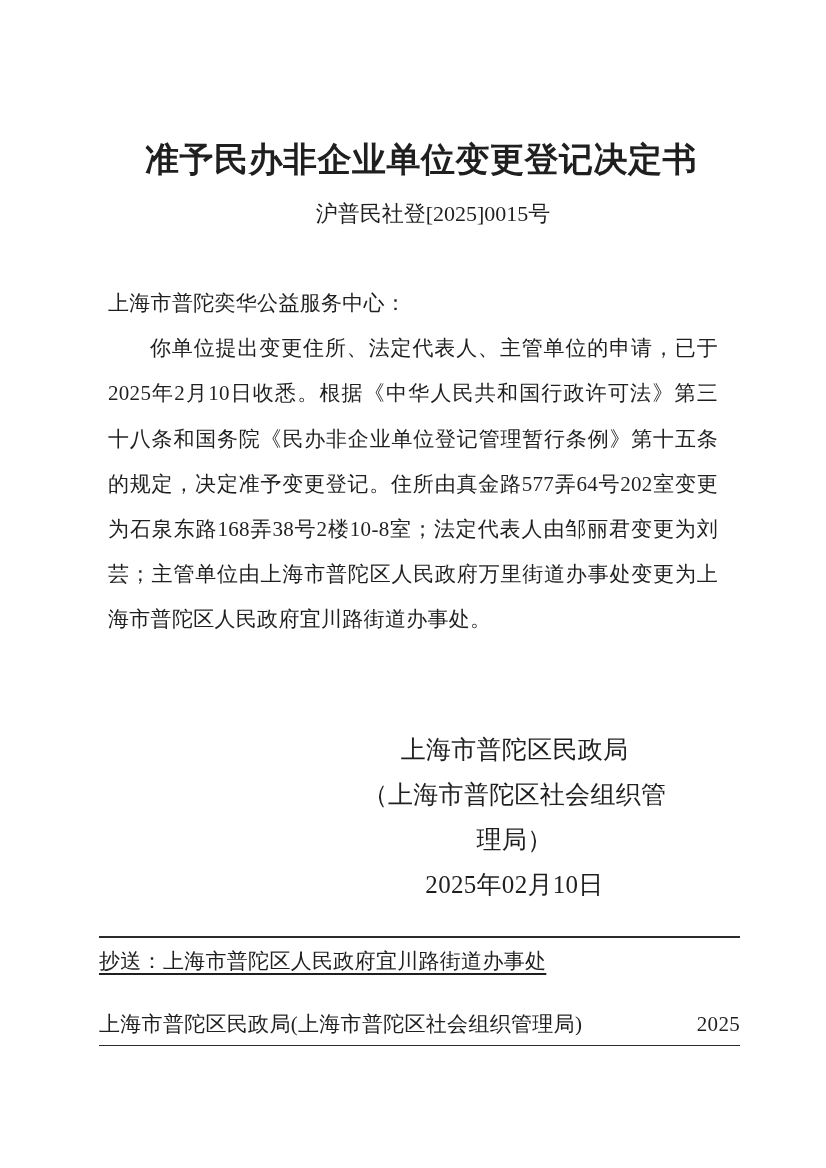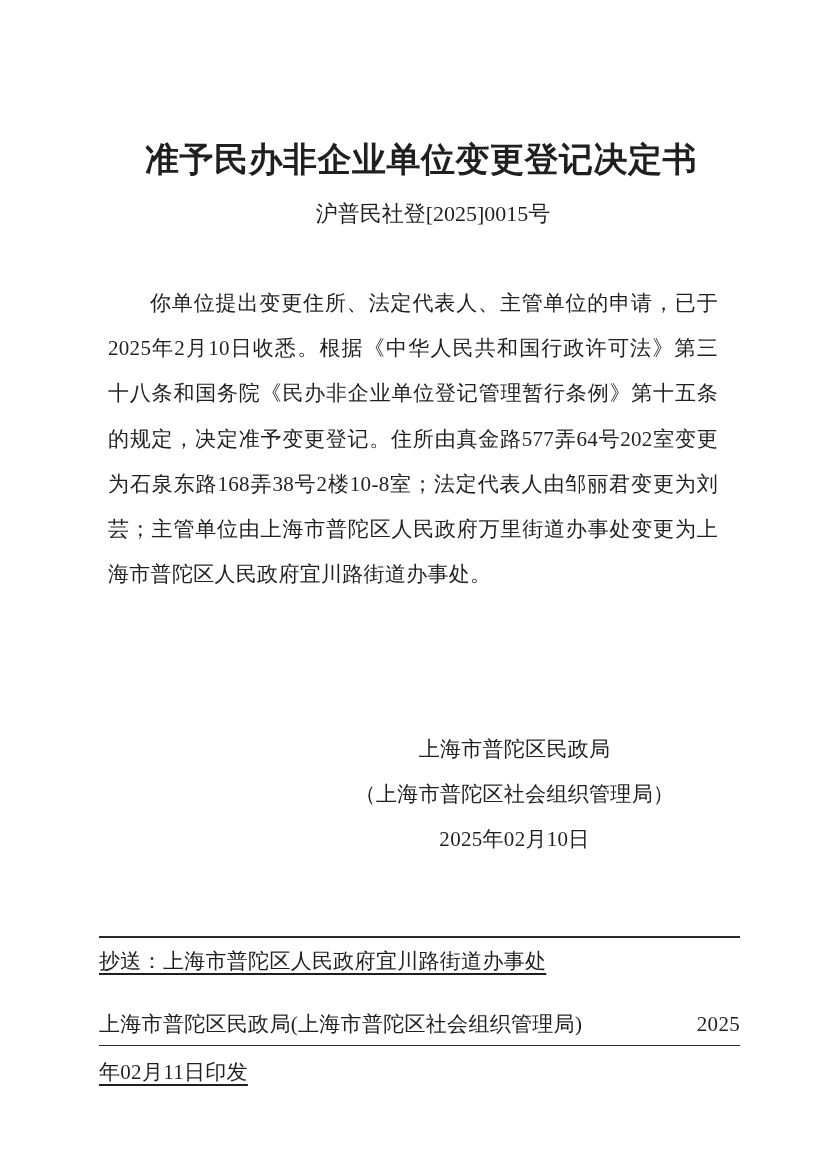--- a/index.html
+++ b/index.html
@@ -31,21 +31,21 @@
   }
   .body-block{
     position:absolute;top:281px;left:108px;width:610px;
     font-size:21px;line-height:45.2px;
     letter-spacing:0.3px;
   }
   .jline{text-align:justify;text-align-last:justify;}
   .indent{text-indent:2em;}
   .sig-block{
     position:absolute;top:727px;left:354px;width:321px;
-    font-size:21px;line-height:45px;
+    font-size:25px;line-height:45px;
     text-align:center;letter-spacing:0.3px;
   }
   .footer-block{
     position:absolute;top:936px;left:99px;width:641px;
     font-size:21px;line-height:46px;
     letter-spacing:0.3px;
   }
   .footer-rule{
     height:0;border-top:2px solid #2b2b2b;
   }
@@ -64,20 +64,21 @@
 </head>
 <body>
 
 <div class="page">
 
   <div class="doc-title">准予民办非企业单位变更登记决定书</div>
 
   <div class="doc-number">沪普民社登[2025]0015号</div>
 
   <div class="body-block">
+    <div>上海市普陀奕华公益服务中心：</div>
     <div class="jline indent">你单位提出变更住所、法定代表人、主管单位的申请，已于</div>
     <div class="jline">2025年2月10日收悉。根据《中华人民共和国行政许可法》第三</div>
     <div class="jline">十八条和国务院《民办非企业单位登记管理暂行条例》第十五条</div>
     <div class="jline">的规定，决定准予变更登记。住所由真金路577弄64号202室变更</div>
     <div class="jline">为石泉东路168弄38号2楼10-8室；法定代表人由邹丽君变更为刘</div>
     <div class="jline">芸；主管单位由上海市普陀区人民政府万里街道办事处变更为上</div>
     <div>海市普陀区人民政府宜川路街道办事处。</div>
   </div>
 
   <div class="sig-block">
@@ -86,16 +87,15 @@
     <div>2025年02月10日</div>
   </div>
 
   <div class="footer-block">
     <div class="footer-rule"></div>
     <div><span class="u">抄送：上海市普陀区人民政府宜川路街道办事处</span></div>
     <div class="issuer-row">
       <span>上海市普陀区民政局(上海市普陀区社会组织管理局)</span>
       <span>2025</span>
     </div>
-    <div><span class="u">年02月11日印发</span></div>
   </div>
 
 </div>
 
 </body></html>

